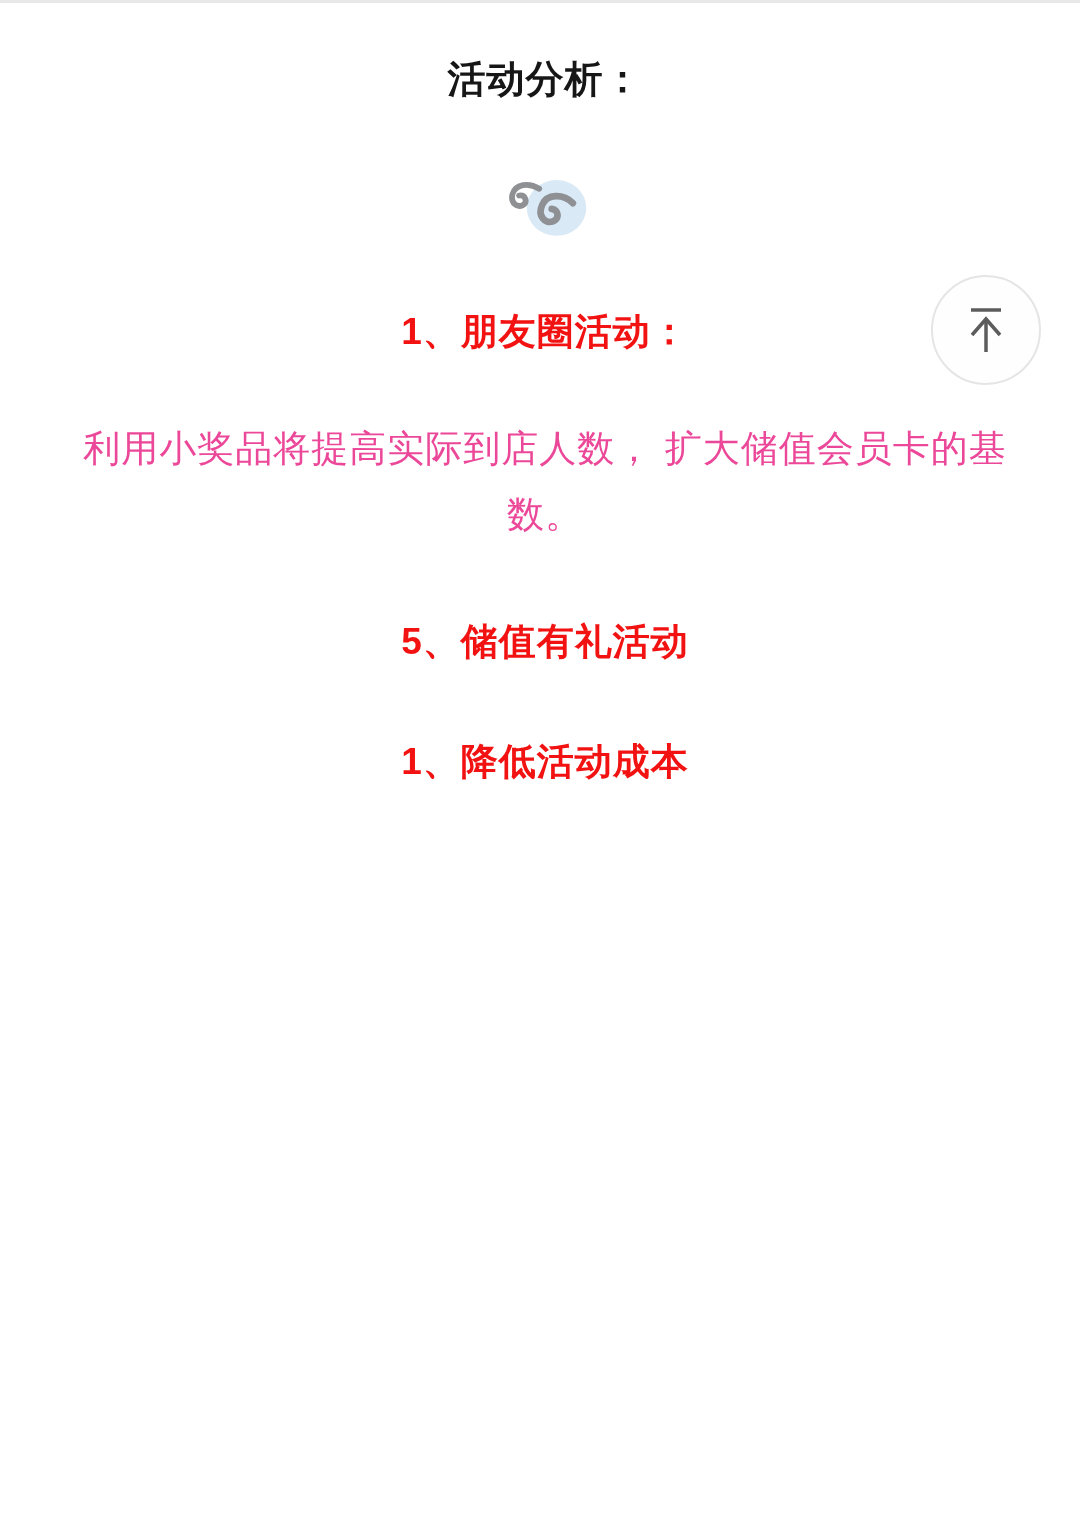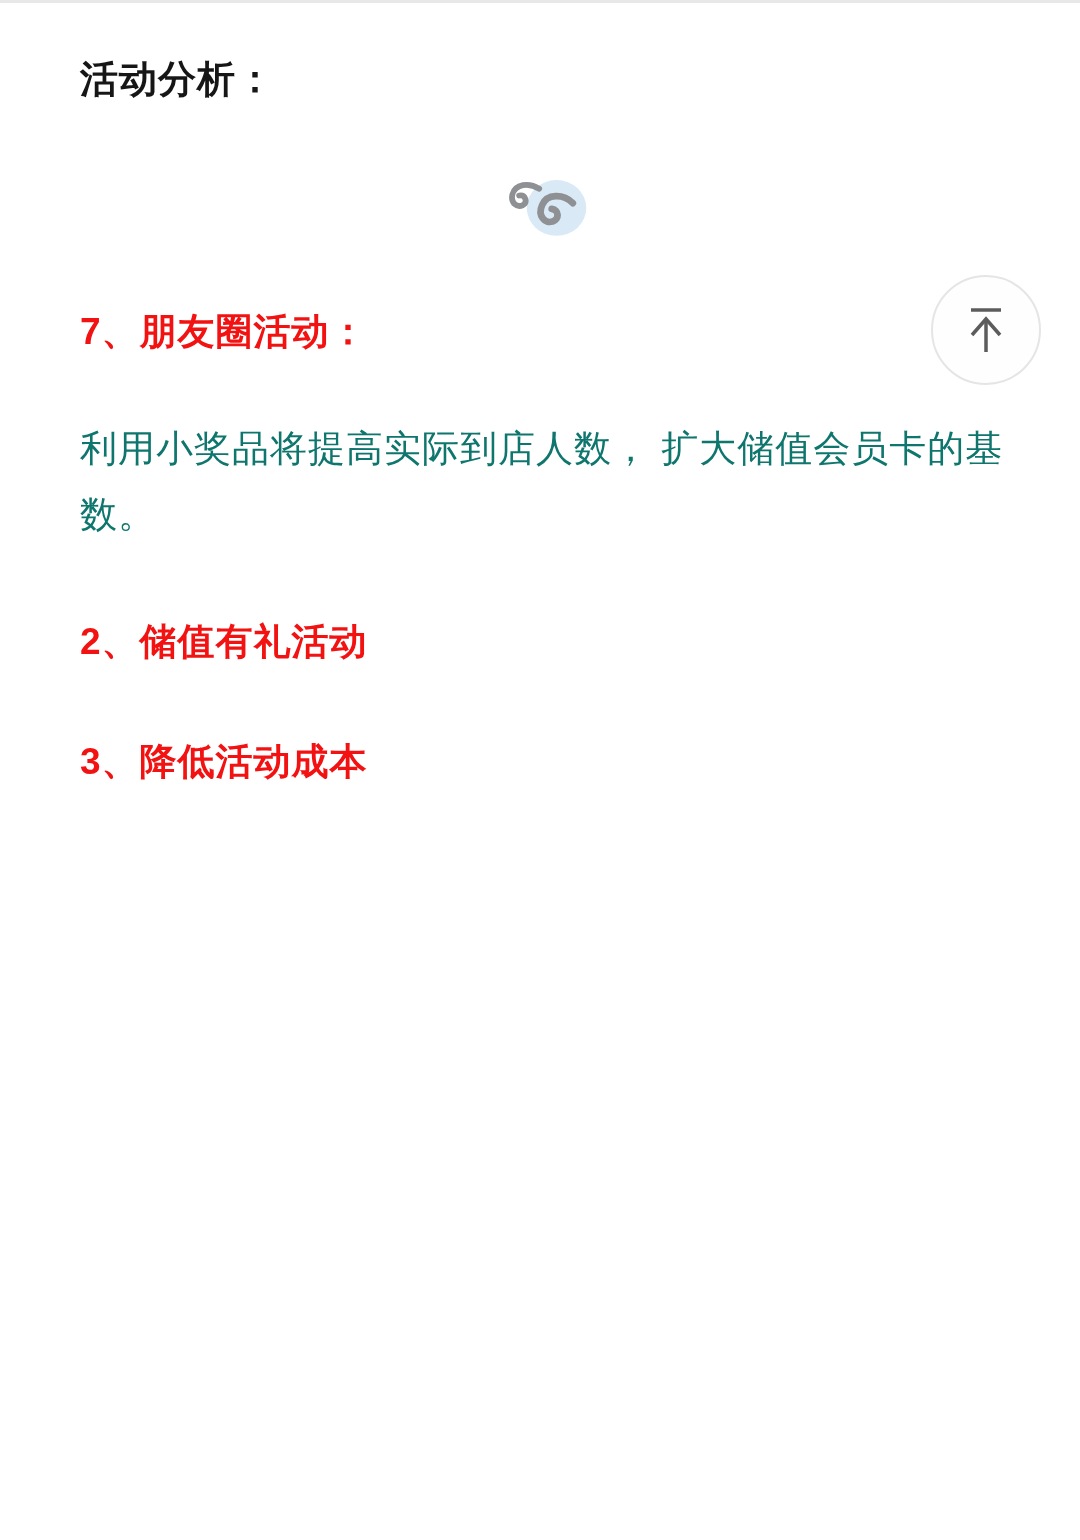--- a/index.html
+++ b/index.html
@@ -10,20 +10,21 @@
     overflow: hidden;
     font-family: "Liberation Sans", "DejaVu Sans", sans-serif;
   }
   .top-divider {
     width: 100%;
     height: 3px;
     background: #e8e8e8;
   }
   .article {
     padding: 0 70px 0 80px;
+    text-align: center;
   }
   .article-title {
     margin-top: 49px;
     font-size: 38px;
     line-height: 54px;
     font-weight: 700;
     color: #161616;
     letter-spacing: 1px;
   }
   .inline-image-wrap {
@@ -38,21 +39,21 @@
     line-height: 52px;
     font-weight: 700;
     color: #f21212;
     letter-spacing: 1px;
   }
   .section-body {
     margin-top: 58px;
     font-size: 37px;
     line-height: 66px;
     font-weight: 400;
-    color: #0f766e;
+    color: #ec4899;
     letter-spacing: 1px;
     white-space: pre;
   }
   .back-to-top {
     position: absolute;
     left: 931px;
     top: 275px;
     width: 110px;
     height: 110px;
     border-radius: 50%;
@@ -75,31 +76,31 @@
 
   <div class="inline-image-wrap">
     <svg width="96" height="62" viewBox="0 0 100 64">
       <ellipse cx="62" cy="33" rx="31" ry="29" fill="#d9e9f6"></ellipse>
       <path d="M44 13 C33 6 19 8 16 19 C14 28 21 33 27 30 C32 27 30 19 23 20" fill="none" stroke="#8e9094" stroke-width="6" stroke-linecap="round"></path>
       <path d="M79 28 C69 18 52 18 47 30 C42 41 50 50 58 47 C65 45 65 35 57 34" fill="none" stroke="#8e9094" stroke-width="7" stroke-linecap="round"></path>
     </svg>
   </div>
 
   <div class="section">
-    <div class="section-heading">7、朋友圈活动：</div>
+    <div class="section-heading">1、朋友圈活动：</div>
     <div class="section-body">利用小奖品将提高实际到店人数， 扩大储值会员卡的基
 数。</div>
   </div>
 
   <div class="section">
-    <div class="section-heading">2、储值有礼活动</div>
+    <div class="section-heading">5、储值有礼活动</div>
   </div>
 
   <div class="section">
-    <div class="section-heading">3、降低活动成本</div>
+    <div class="section-heading">1、降低活动成本</div>
   </div>
 
 </div>
 
 <div class="back-to-top">
   <svg width="44" height="52" viewBox="0 0 44 52">
     <line x1="7" y1="6" x2="37" y2="6" stroke="#5c5c5c" stroke-width="3.5"></line>
     <path d="M8 31 L22 15 L36 31" fill="none" stroke="#5c5c5c" stroke-width="3.5"></path>
     <line x1="22" y1="16" x2="22" y2="48" stroke="#5c5c5c" stroke-width="3.5"></line>
   </svg>

